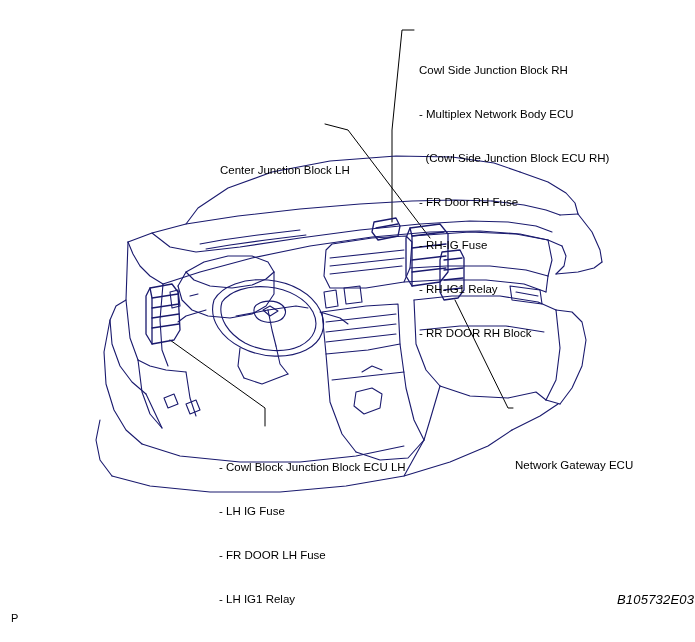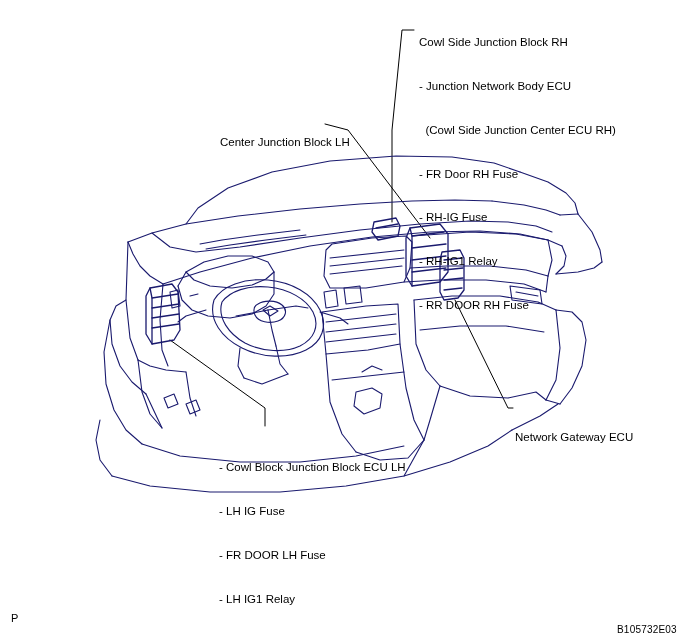--- a/index.html
+++ b/index.html
@@ -31,20 +31,21 @@
   }
   .callout {
     position: absolute;
     font-size: 11.5px;
     line-height: 14.6px;
     white-space: pre;
     color: #000;
   }
   .callout .title {
     display: block;
+    margin-top: 28px;
   }
   .callout .item {
     display: block;
   }
   #callout-rh {
     left: 419px;
     top: 6px;
   }
   #callout-center {
     left: 220px;
@@ -60,23 +61,24 @@
   }
   #page-mark {
     position: absolute;
     left: 11px;
     top: 612px;
     font-size: 11px;
   }
   #figure-code {
     position: absolute;
     left: 617px;
-    top: 624px;
-    font-size: 10px;
+    top: 592px;
+    font-size: 13px;
     letter-spacing: 0.2px;
+    font-style: italic;
   }
 </style>
 </head>
 <body>
 
 <div id="diagram-root">
 
   <svg class="art" viewBox="0 0 695 642" xmlns="http://www.w3.org/2000/svg">
     <g fill="none" stroke="#1a1a6e" stroke-width="1.1" stroke-linejoin="round" stroke-linecap="round">
 
@@ -222,26 +224,26 @@
         <path d="M444 270 L463 268"></path>
         <path d="M444 280 L463 278"></path>
         <path d="M444 290 L462 288"></path>
       </g>
 
     </g>
   </svg>
 
   <div class="callout" id="callout-rh">
     <span class="title">Cowl Side Junction Block RH</span>
-    <span class="item">- Junction Network Body ECU</span>
-    <span class="item">  (Cowl Side Junction Center ECU RH)</span>
+    <span class="item">- Multiplex Network Body ECU</span>
+    <span class="item">  (Cowl Side Junction Block ECU RH)</span>
     <span class="item">- FR Door RH Fuse</span>
     <span class="item">- RH-IG Fuse</span>
     <span class="item">- RH-IG1 Relay</span>
-    <span class="item">- RR DOOR RH Fuse</span>
+    <span class="item">- RR DOOR RH Block</span>
   </div>
 
   <div class="callout" id="callout-center">
     <span class="title">Center Junction Block LH</span>
   </div>
 
   <div class="callout" id="callout-gateway">
     <span class="title">Network Gateway ECU</span>
   </div>
 

